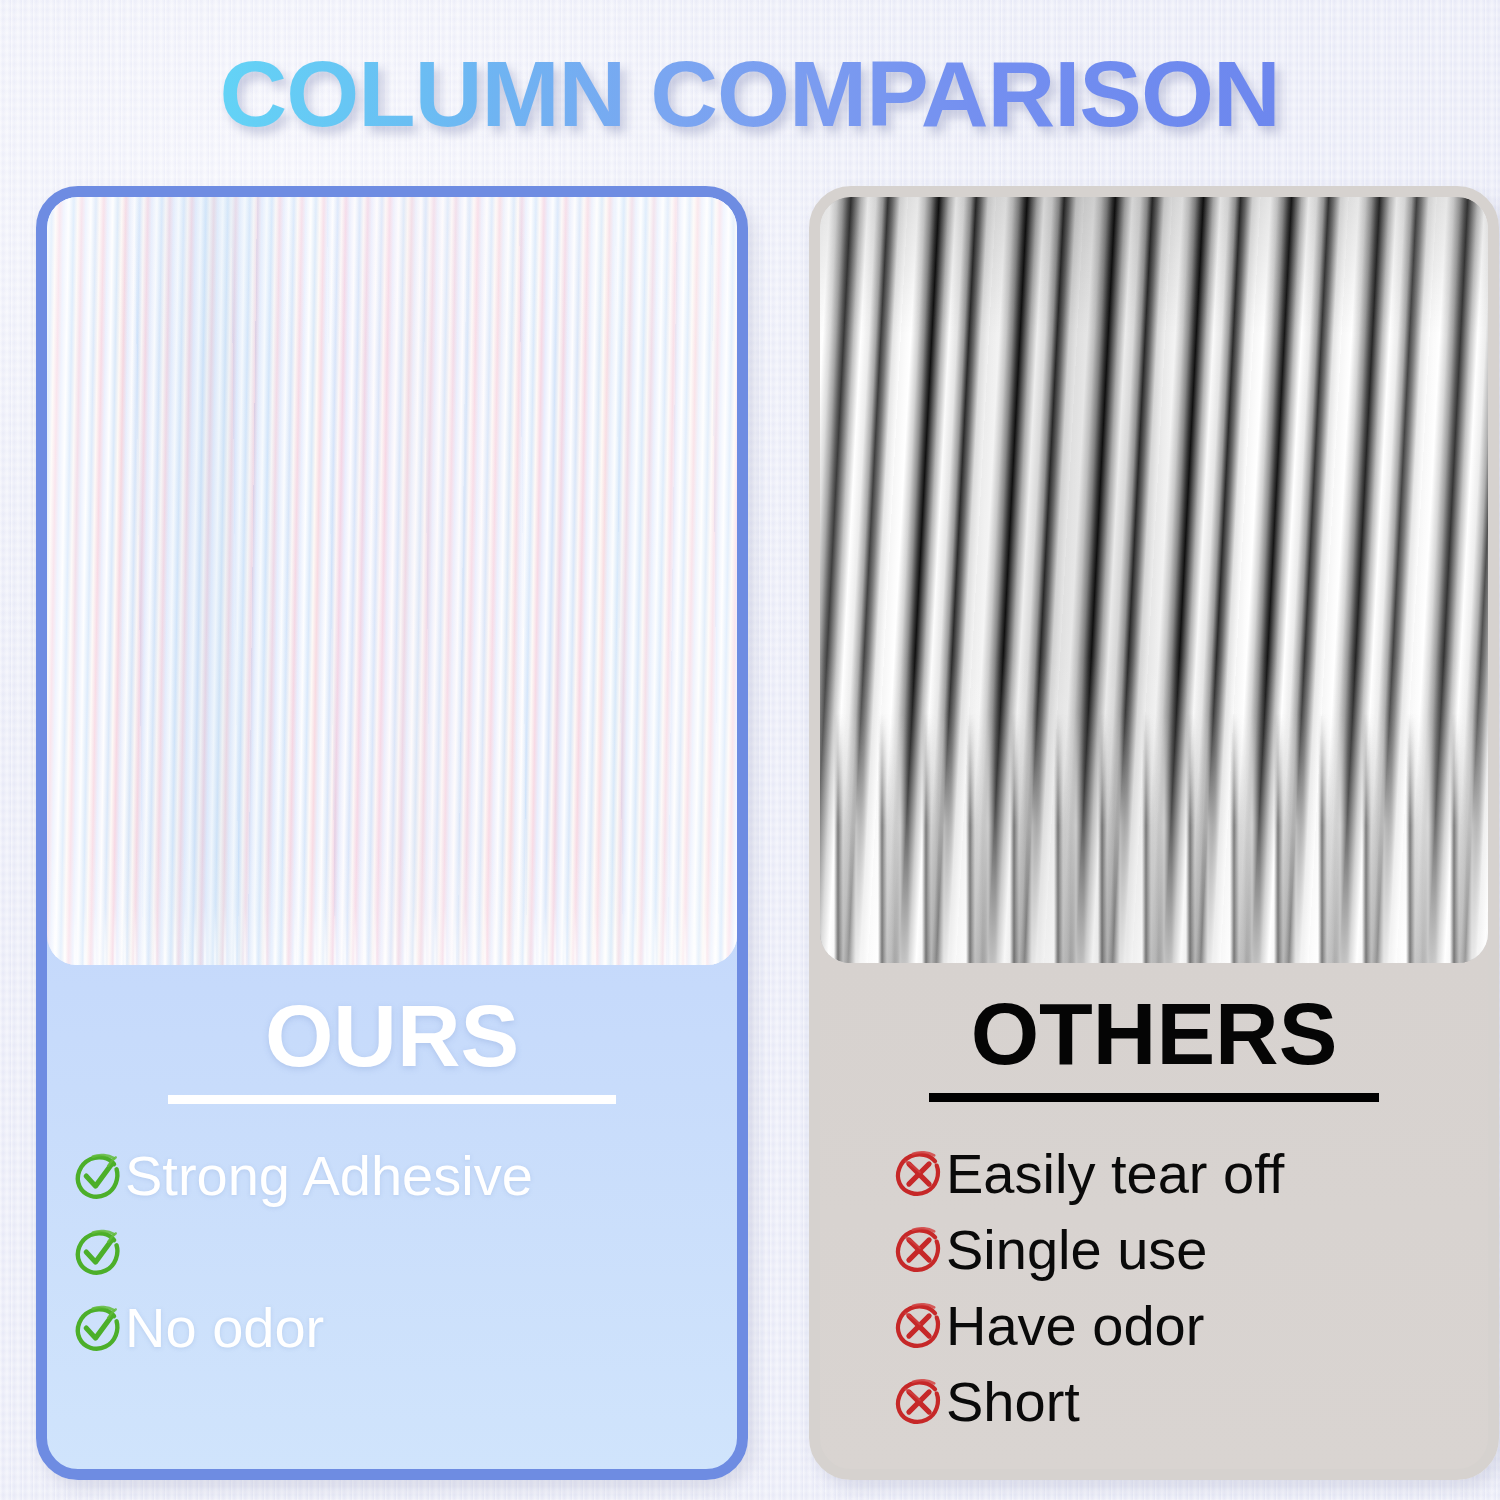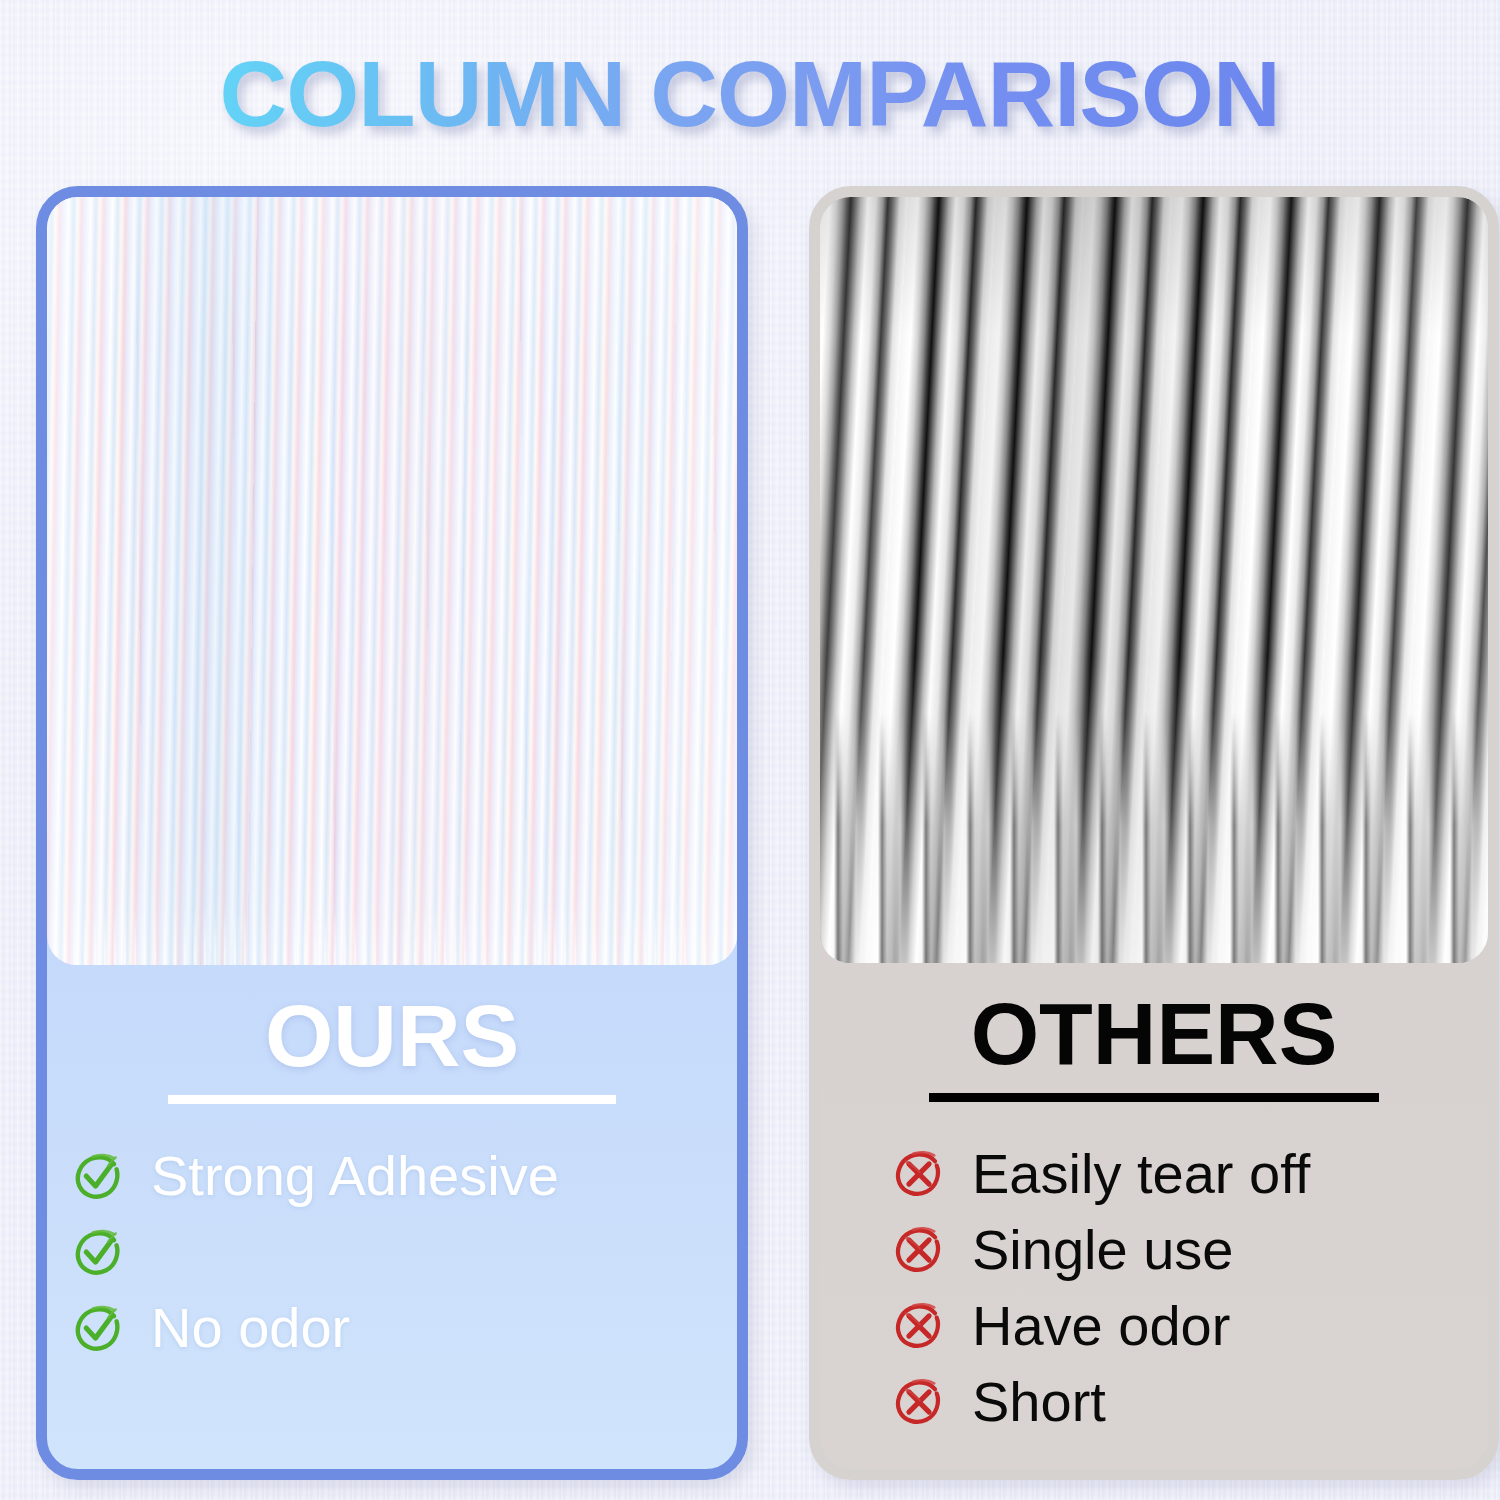--- a/index.html
+++ b/index.html
@@ -250,21 +250,20 @@
   .feature-list {
     margin-top:34px;
     padding-left:24px;
     text-align:left;
   }
   #others-list { padding-left:72px; }
 
   .feature-item {
     display:flex;
     align-items:center;
-    gap:26px;
     height:76px;
   }
   .feature-icon { width:54px; height:54px; flex:0 0 54px; }
   .feature-text {
     font-size:56px;
     line-height:1;
     white-space:nowrap;
   }
   #ours-list   .feature-text { color:#ffffff; text-shadow:0 1px 4px rgba(120,150,205,0.25); }
   #others-list .feature-text { color:#0a0a0a; }

